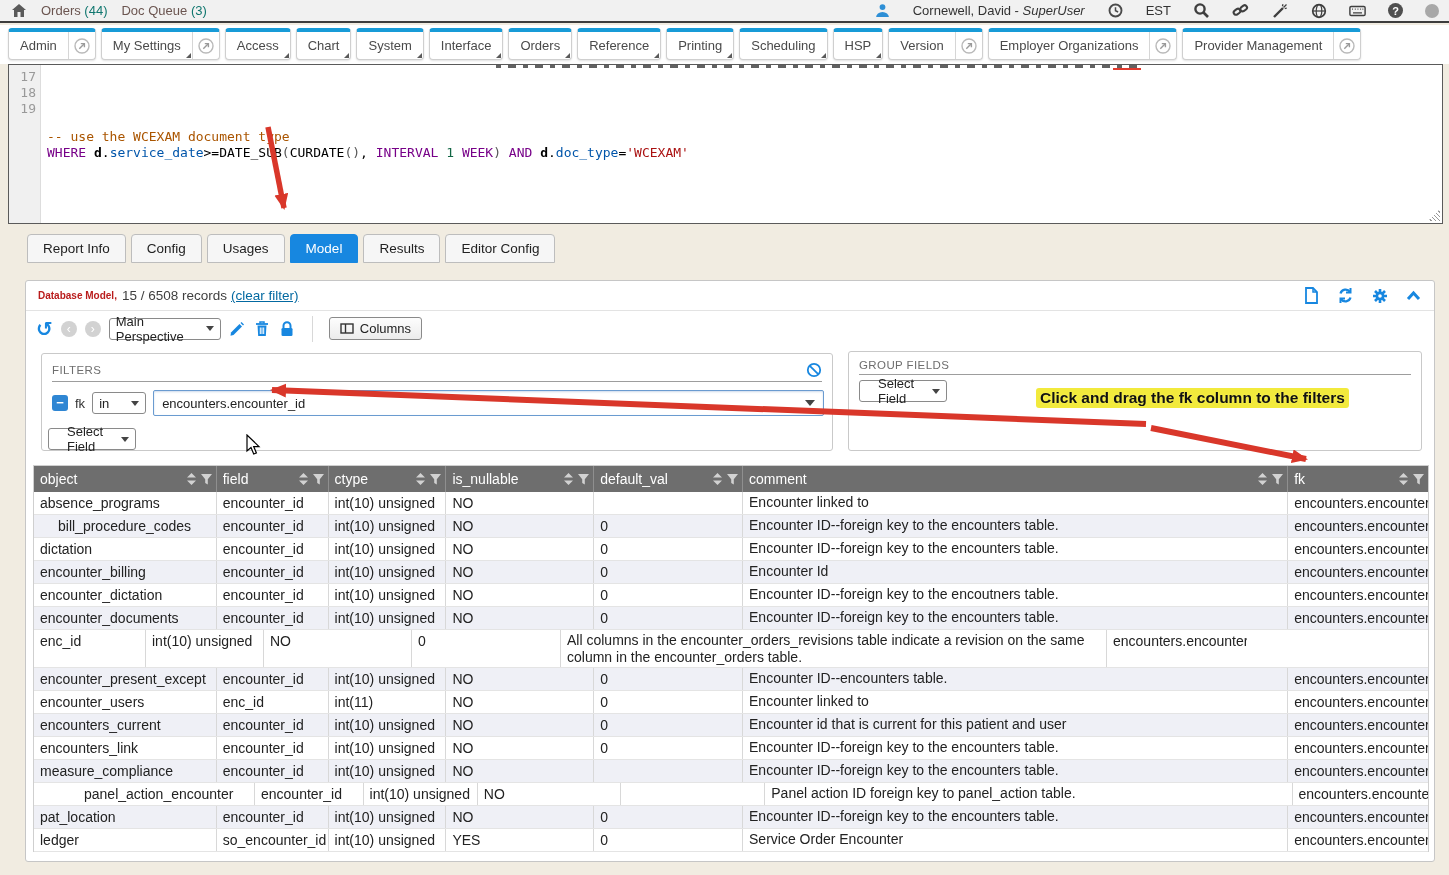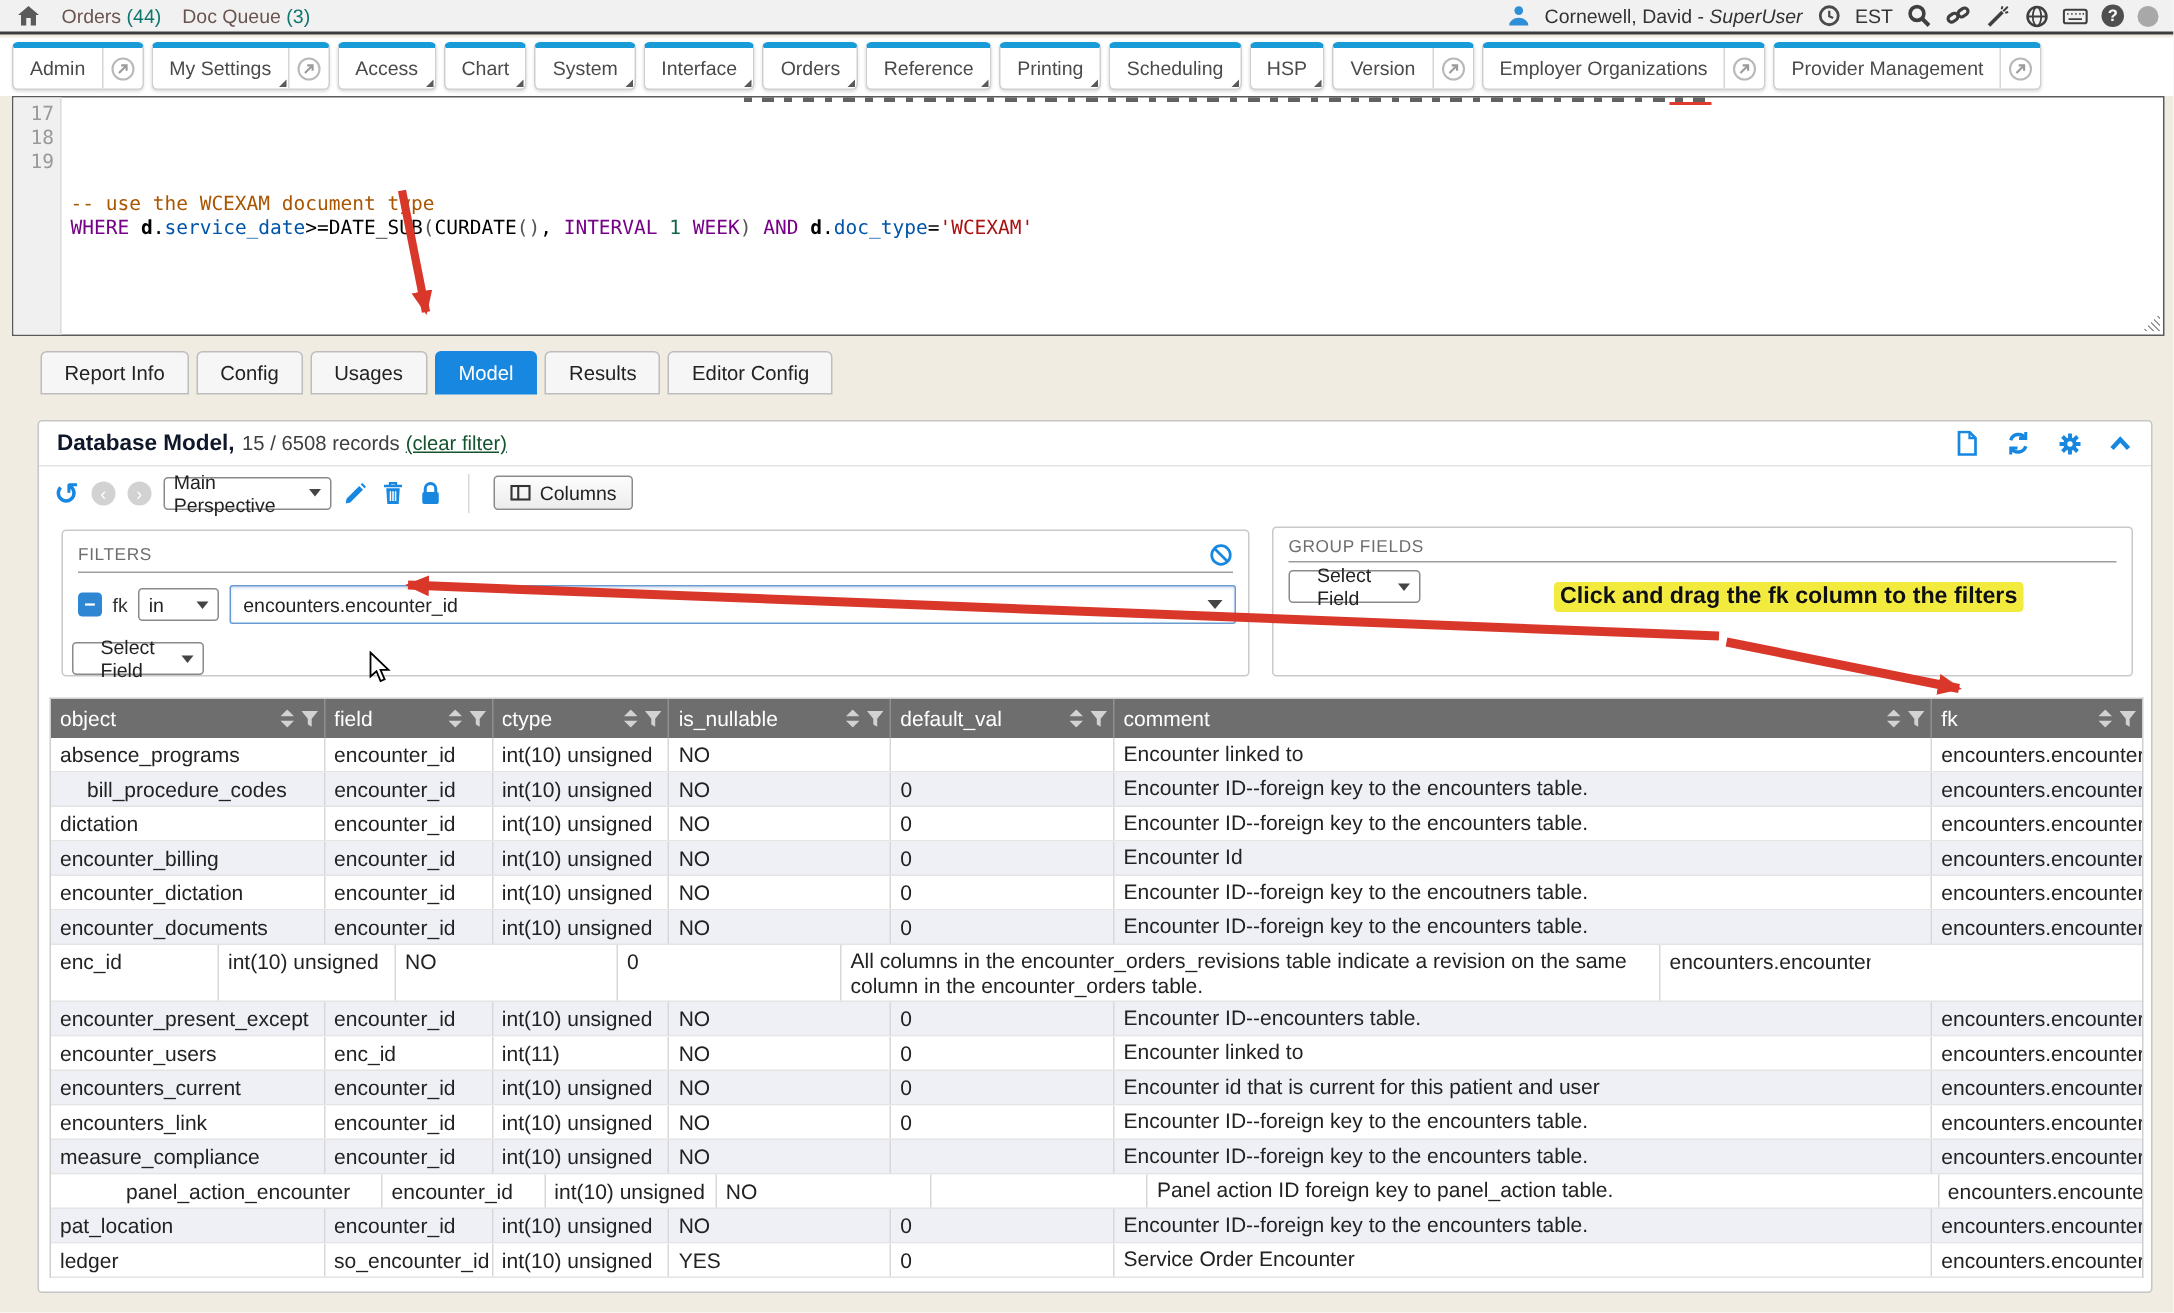--- a/index.html
+++ b/index.html
@@ -3,21 +3,21 @@
 <meta charset="utf-8">
 <style>
   * { box-sizing: border-box; margin: 0; padding: 0; }
   html,body { width:1449px; height:875px; overflow:hidden; }
   body { font-family:"Liberation Sans", sans-serif; background:#f1ece1; position:relative; font-size:13px; color:#333; }
 
   
   .topbar { position:absolute; left:0; top:0; width:1449px; height:23px; background:#f1f1f1; border-bottom:2px solid #3d3d3d; display:flex; align-items:center; padding:0 10px; }
   .topbar .crumb { margin-left:14px; color:#6b5550; }
   .topbar .cnt { color:#0f766e; }
-  .topbar-right { margin-left:auto; display:flex; align-items:center; gap:9px; }
+  .topbar-right { margin-left:auto; display:flex; align-items:center; gap:22px; }
   .topbar-right .uname { color:#333; }
   .topbar-right .urole { font-style:italic; }
   .icn { display:inline-flex; align-items:center; justify-content:center; width:17px; height:17px; }
   .help-circ { width:15px; height:15px; border-radius:50%; background:#4f4f4f; color:#fff; font-size:11px; font-weight:bold; display:inline-flex; align-items:center; justify-content:center; }
   .gray-circ { width:14px; height:14px; border-radius:50%; background:#a8a8a8; display:inline-block; }
 
   
   .navstrip { position:absolute; left:0; top:25px; width:1449px; height:39px; background:#fff; }
   .navtabs { display:flex; gap:5px; padding:3px 0 0 8px; }
   .ntab { display:flex; background:#fff; border:1px solid #cfcfcf; border-top:4px solid #189bd7; border-radius:4px; box-shadow:0 1px 2px rgba(0,0,0,.12); height:32px; }
@@ -41,23 +41,23 @@
     background:repeating-linear-gradient(45deg, transparent 0 2px, #999 2px 3px); clip-path:polygon(100% 0, 100% 100%, 0 100%); }
 
   
   .rtabs { position:absolute; left:27px; top:234px; display:flex; gap:5px; }
   .rtab { padding:6px 15px; background:#f6f6f6; border:1px solid #bdbdbd; border-radius:4px 4px 0 0; color:#222; font-size:13.5px; }
   .rtab.active { background:#1787e0; border-color:#1787e0; color:#fff; }
 
   
   .panel { position:absolute; left:25px; top:280px; width:1410px; height:582px; background:#fff; border:1px solid #c6c6c6; border-radius:3px; }
   .panel-hdr { position:absolute; left:0; top:0; right:0; height:30px; border-bottom:1px solid #e3e3e3; display:flex; align-items:center; padding:0 12px; }
-  .panel-hdr .ptitle { font-weight:bold; font-size:15px; color:#0f172a; margin-right:5px; }
+  .panel-hdr .ptitle { font-weight:bold; font-size:10px; color:#b91c1c; margin-right:5px; }
   .panel-hdr .precords { font-size:13.5px; color:#3f3f3f; }
-  .panel-hdr .pclear { font-size:13.5px; color:#14532d; text-decoration:underline; margin-left:4px; cursor:pointer; }
+  .panel-hdr .pclear { font-size:13.5px; color:#0369a1; text-decoration:underline; margin-left:4px; cursor:pointer; }
   .panel-hdr-icons { margin-left:auto; display:flex; gap:17px; align-items:center; }
 
   .ptoolbar { position:absolute; left:0; top:31px; right:0; height:33px; display:flex; align-items:center; padding:0 10px; gap:8px; }
   .undo-glyph { font-family:"DejaVu Sans", sans-serif; font-size:20px; font-weight:bold; color:#1787e0; line-height:18px; }
   .nav-circ { width:16px; height:16px; border-radius:50%; background:#d2d2d2; color:#fff; font-size:12px; display:inline-flex; align-items:center; justify-content:center; line-height:14px; }
   .fselect { display:inline-flex; align-items:center; justify-content:space-between; background:#fff; border:1px solid #8a8a8a; border-radius:3px; height:22px; padding:0 6px; font-size:13px; color:#222; gap:8px; }
   .fselect .car { width:0; height:0; border-left:4px solid transparent; border-right:4px solid transparent; border-top:5px solid #444; }
   .vsep { width:1px; height:26px; background:#d8d8d8; margin:0 8px; }
   .btn { display:inline-flex; align-items:center; gap:6px; border:1px solid #8a8a8a; border-radius:3px; background:linear-gradient(#fdfdfd,#ececec); padding:3px 10px; font-size:13px; color:#222; }
 

